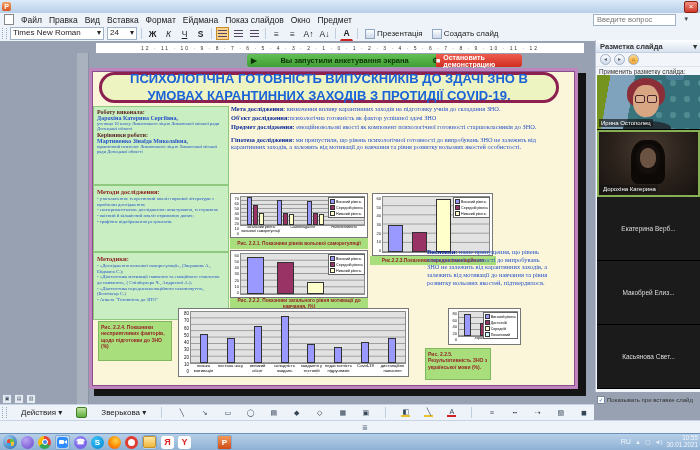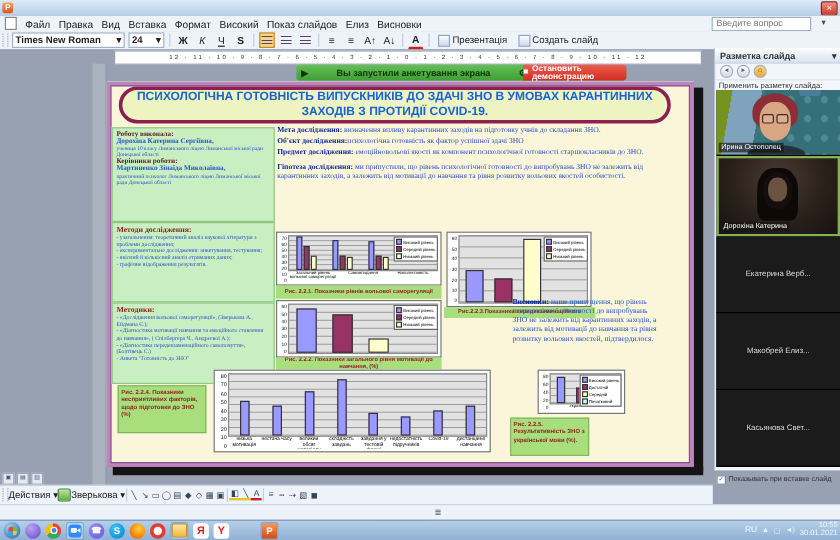--- a/index.html
+++ b/index.html
@@ -11,21 +11,21 @@
   #titlebar{left:0;top:0;width:700px;height:13px;background:linear-gradient(#dceafa,#b8cfe8);border-bottom:1px solid #8aa8c8;display:flex;align-items:center;font-size:8px;color:#222;}
   #ppt-app-icon{width:9px;height:9px;margin:0 3px 0 2px;background:linear-gradient(#f3a263,#d9541e);border-radius:2px;color:#fff;font-size:7px;font-weight:bold;text-align:center;line-height:9px;}
   #close-btn{position:absolute;right:2px;top:1px;width:12px;height:10px;background:linear-gradient(#f09084,#cf3a2a);border:1px solid #8c2013;border-radius:2px;color:#fff;font-size:8px;line-height:9px;text-align:center;}
   #menubar{left:0;top:13px;width:700px;height:13px;background:#eef3fa;border-bottom:1px solid #c8d4e4;display:flex;align-items:center;gap:7px;padding-left:4px;font-size:8.5px;color:#1a1a1a;}
   #menu-doc-icon{width:8px;height:9px;background:#fff;border:1px solid #888;}
   .menu-item{white-space:nowrap;}
   #question-box{position:absolute;right:24px;top:14px;width:78px;height:10px;border:1px solid #9fb2c8;background:#fff;font-size:7.5px;color:#777;padding-left:3px;line-height:10px;}
   #question-caret{position:absolute;right:12px;top:15px;font-size:7px;color:#445;}
   #toolbar{left:0;top:26px;width:700px;height:15px;background:#eef3fa;border-bottom:1px solid #c8d4e4;display:flex;align-items:center;font-size:8.5px;color:#222;gap:3px;padding-left:2px;}
   .tb-handle{width:3px;height:11px;border-left:1px dotted #93a7c0;border-right:1px dotted #93a7c0;}
-  .combo{background:#fff;border:1px solid #9fb2c8;height:11px;display:flex;align-items:center;justify-content:space-between;padding:0 2px;font-size:8px;font-weight:bold;}
+  .combo{background:#fff;border:1px solid #9fb2c8;height:11px;display:flex;justify-content:space-between;padding:0 2px;font-size:8px;}
   #font-combo{width:88px;}
   #size-combo{width:24px;}
   .tbtn{min-width:11px;height:11px;display:flex;align-items:center;justify-content:center;font-size:8.5px;border:1px solid transparent;}
   .tbtn.bold{font-weight:bold;}
   .tbtn.it{font-style:italic;}
   .tbtn.un{text-decoration:underline;}
   .tbtn.active{background:#fbd28a;border:1px solid #c78a2a;}
   .al-icon{width:9px;height:8px;background:repeating-linear-gradient(#546 0 1px,transparent 1px 3px);}
   .sep{width:1px;height:11px;background:#c0cddd;margin:0 1px;}
   .a-color{font-weight:bold;border-bottom:2px solid #cc2222;line-height:8px;}
@@ -38,21 +38,21 @@
   
   #banner-green{left:247px;top:54px;width:188px;height:13px;background:linear-gradient(#63c054,#3f9e35);border-radius:3px 0 0 3px;color:#0c3305;font-size:7.5px;font-weight:bold;display:flex;align-items:center;justify-content:space-between;padding:0 4px;}
   #banner-red{left:436px;top:54px;width:86px;height:13px;background:linear-gradient(#ef5b4d,#d02e20);border-radius:0 3px 3px 0;color:#fff;font-size:7px;font-weight:bold;display:flex;align-items:center;justify-content:center;gap:3px;}
 
   
   #left-strip{left:77px;top:53px;width:11px;height:352px;background:#aab2c0;border-right:1px solid #8a93a3;}
   #slide{left:89px;top:68px;width:489px;height:321px;background:#fbf6da;box-shadow:inset 0 0 0 3px #bd84bd, inset 0 0 0 4px #8a4f8a;}
   #slide-shadow-r{left:578px;top:73px;width:8px;height:320px;background:#141414;}
   #slide-shadow-b{left:94px;top:389px;width:492px;height:7px;background:#141414;}
 
-  #slide-title{left:10px;top:4px;width:460px;height:31px;background:#eef3c2;border:3px solid #8c2050;border-radius:16px;display:flex;align-items:center;justify-content:center;text-align:center;color:#1a63d6;font-weight:bold;font-size:10px;line-height:1.25;padding:0 8px;box-sizing:border-box;}
+  #slide-title{left:10px;top:4px;width:460px;height:31px;background:#eef3c2;border:3px solid #8c2050;border-radius:16px;display:flex;align-items:center;justify-content:center;text-align:center;color:#1a63d6;font-weight:bold;font-size:13px;line-height:1.25;padding:0 8px;box-sizing:border-box;}
 
   .greenblock{background:#c9eec2;border:1px solid #8fc97f;box-sizing:border-box;padding:2px 3px;font-family:"Liberation Serif",serif;}
   #author-block{left:4px;top:38px;width:136px;height:79px;}
   .dark-label{color:#5b2020;font-weight:bold;font-size:6px;}
   .blue-name{color:#2753c9;font-weight:bold;font-size:6px;}
   .blue-small{color:#2753c9;font-size:4.6px;line-height:1.15;}
   #methods-block{left:4px;top:117px;width:136px;height:67px;}
   #methodiki-block{left:4px;top:184px;width:136px;height:68px;}
   .gb-head{color:#8b1a1a;font-weight:bold;font-size:6.5px;margin-bottom:1px;}
   .gb-li{color:#2753c9;font-size:4.8px;line-height:1.18;}
@@ -119,21 +119,21 @@
   #tile-1 .pill{position:absolute;right:16px;top:0px;width:18px;height:5px;border-radius:0 0 3px 3px;background:#4a7d96;}
   #tile-2{height:67px;background:radial-gradient(ellipse at 50% 28%,#4a3c33 0,#2a211b 55%,#171210 100%);border:2px solid #86b053;}
   #tile-2 .head{position:absolute;left:37px;top:12px;width:24px;height:30px;border-radius:45%;background:#140f0c;}
   #tile-2 .hair2{position:absolute;left:32px;top:8px;width:34px;height:44px;border-radius:40% 40% 20% 20%;background:#0c0907;}
   #tile-2 .face2{position:absolute;left:41px;top:16px;width:16px;height:20px;border-radius:45%;background:#6b5344;}
   #tile-3,#tile-4,#tile-5{height:64px;}
 
   
   #view-btns{left:2px;top:394px;width:34px;height:9px;display:flex;gap:2px;}
   .vb{width:9px;height:8px;background:#e6ebf3;border:1px solid #9aa6b8;font-size:5px;line-height:7px;text-align:center;color:#456;}
-  #drawbar{left:0;top:404px;width:594px;height:16px;background:#eef3fa;border-top:1px solid #c8d4e4;display:flex;align-items:center;gap:0;padding-left:2px;font-size:8px;color:#222;box-sizing:border-box;}
+  #drawbar{left:0;top:404px;width:594px;height:16px;background:#eef3fa;border-top:1px solid #c8d4e4;display:flex;align-items:center;gap:14px;padding-left:2px;font-size:8px;color:#222;box-sizing:border-box;}
   .dicon{font-size:7px;color:#345;min-width:9px;text-align:center;}
   .dicon.colored{border-bottom:2px solid #e8c22a;line-height:7px;}
   .dicon.red{border-bottom:2px solid #cc2222;line-height:7px;}
   .robot{width:9px;height:9px;background:linear-gradient(#bfe3a0,#5fae3f);border:1px solid #3f7f2a;border-radius:2px;}
   #statusbar{left:0;top:420px;width:700px;height:13px;background:#eef3fa;border-top:1px solid #c8d4e4;font-size:7.5px;color:#333;}
   .sfield{position:absolute;top:13px;height:10px;border:1px solid #c2cddd;border-right-color:#fff;border-bottom-color:#fff;text-align:center;line-height:10px;}
   #sf1{left:4px;width:150px;}
   #sf2{left:160px;width:148px;}
   #sf3{left:312px;width:44px;font-size:7px;}
   #spell-ic{left:360px;top:2px;width:10px;height:9px;font-size:7px;color:#567;text-align:center;line-height:9px;}
@@ -172,24 +172,24 @@
     <span id="close-btn">×</span>
   </div>
 
   <div id="menubar" class="abs">
     <span id="menu-doc-icon"></span>
     <span class="menu-item">Файл</span>
     <span class="menu-item">Правка</span>
     <span class="menu-item">Вид</span>
     <span class="menu-item">Вставка</span>
     <span class="menu-item">Формат</span>
-    <span class="menu-item">Високий</span>
+    <span class="menu-item">Ейдмана</span>
     <span class="menu-item">Показ слайдов</span>
-    <span class="menu-item">Елиз</span>
-    <span class="menu-item">Висновки</span>
+    <span class="menu-item">Окно</span>
+    <span class="menu-item">Предмет</span>
   </div>
   <div id="question-box" class="abs">Введите вопрос</div>
   <span id="question-caret" class="abs">▾</span>
 
   <div id="toolbar" class="abs">
     <span class="tb-handle"></span>
     <span class="combo" id="font-combo">
         <span>Times New Roman</span>
         <span>▾</span>
       </span>

